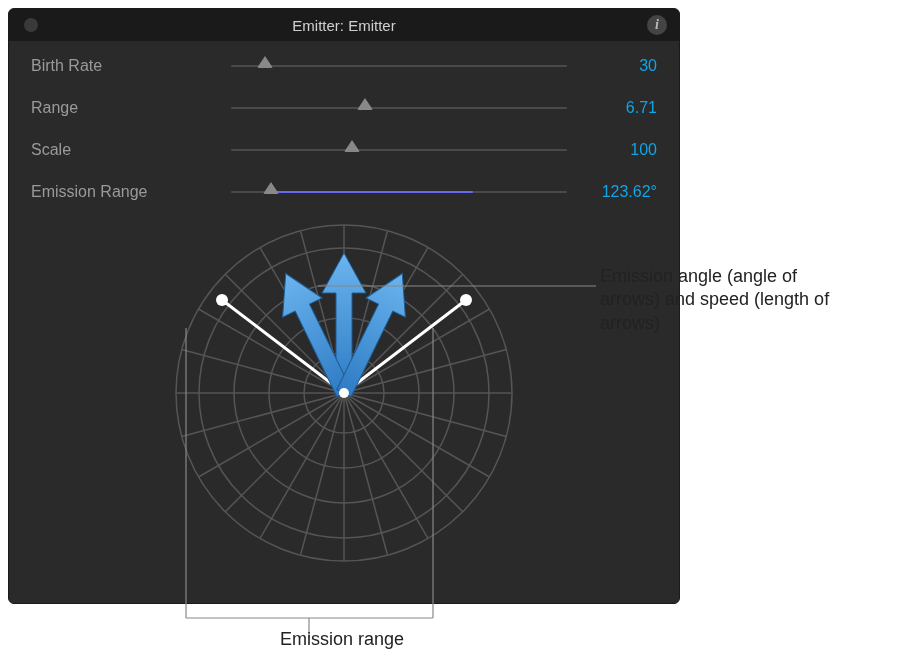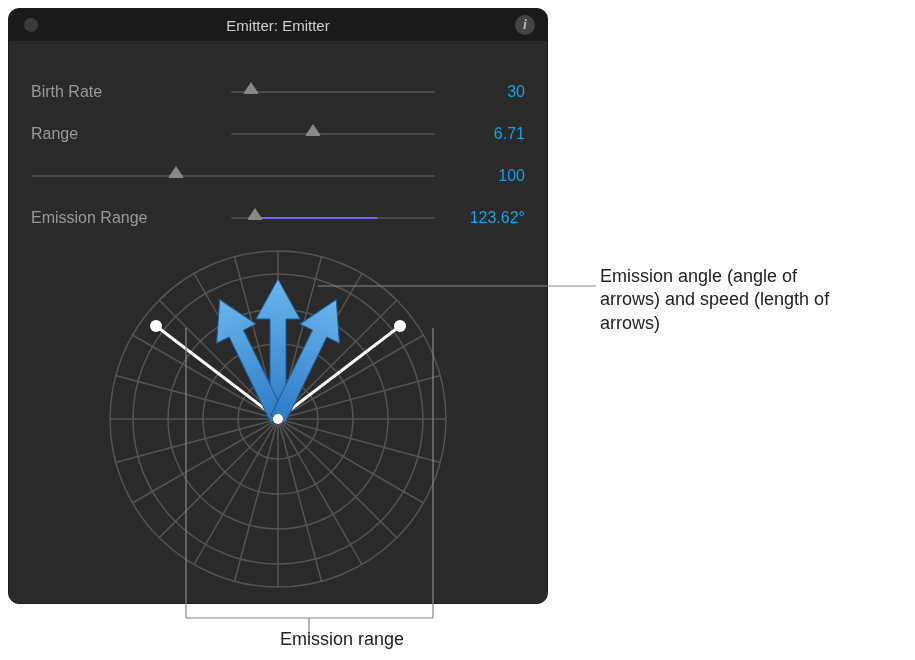--- a/index.html
+++ b/index.html
@@ -7,24 +7,24 @@
       font-family: -apple-system, BlinkMacSystemFont, "Helvetica Neue", Arial, sans-serif;
       background: #fff;
       width: 915px;
       height: 660px;
       position: relative;
     }
     .panel {
       position: absolute;
       left: 8px;
       top: 8px;
-      width: 540px;
+      width: 672px;
       height: 596px;
       background: #2a2a2a;
-      border-radius: 11px;
+      border-radius: 6px;
       border: 1px solid #1a1a1a;
       overflow: hidden;
     }
     .titlebar {
       height: 32px;
       background: #1a1a1a;
       display: flex;
       align-items: center;
       position: relative;
       padding: 0 10px;
@@ -55,21 +55,21 @@
       color: #bbb;
       font-style: italic;
       font-family: Georgia, serif;
       font-weight: bold;
       display: flex;
       align-items: center;
       justify-content: center;
       font-size: 14px;
     }
     .params {
-      padding: 30px 22px 0 22px;
+      padding: 4px 22px 0 22px;
     }
     .param-row {
       display: flex;
       align-items: center;
       height: 42px;
     }
     .param-label {
       flex: 0 0 200px;
       color: #9a9a9a;
       font-size: 16px;
@@ -165,20 +165,21 @@
     <div class="param-row">
       <div class="param-label">Range</div>
       <div class="slider-wrap">
         <div class="slider-track"></div>
         <div class="slider-thumb" style="left:40%"></div>
       </div>
       <div class="param-value">6.71</div>
     </div>
 
     <div class="param-row">
+      <div class="param-label">Scale</div>
       <div class="slider-wrap">
         <div class="slider-track"></div>
         <div class="slider-thumb" style="left:36%"></div>
       </div>
       <div class="param-value">100</div>
     </div>
 
     <div class="param-row">
       <div class="param-label">Emission Range</div>
       <div class="slider-wrap">

